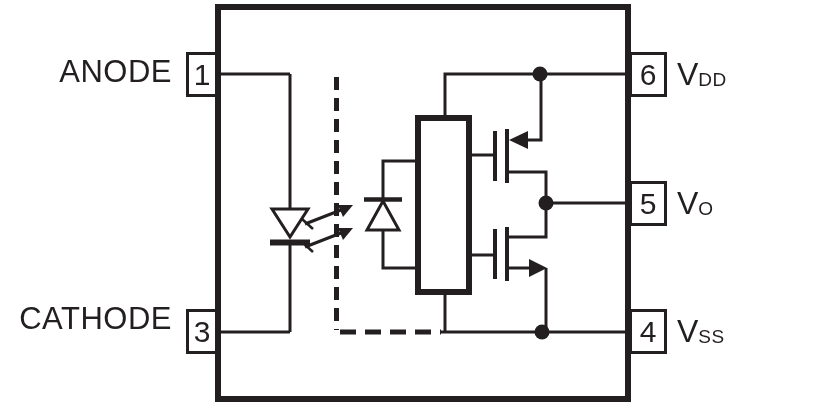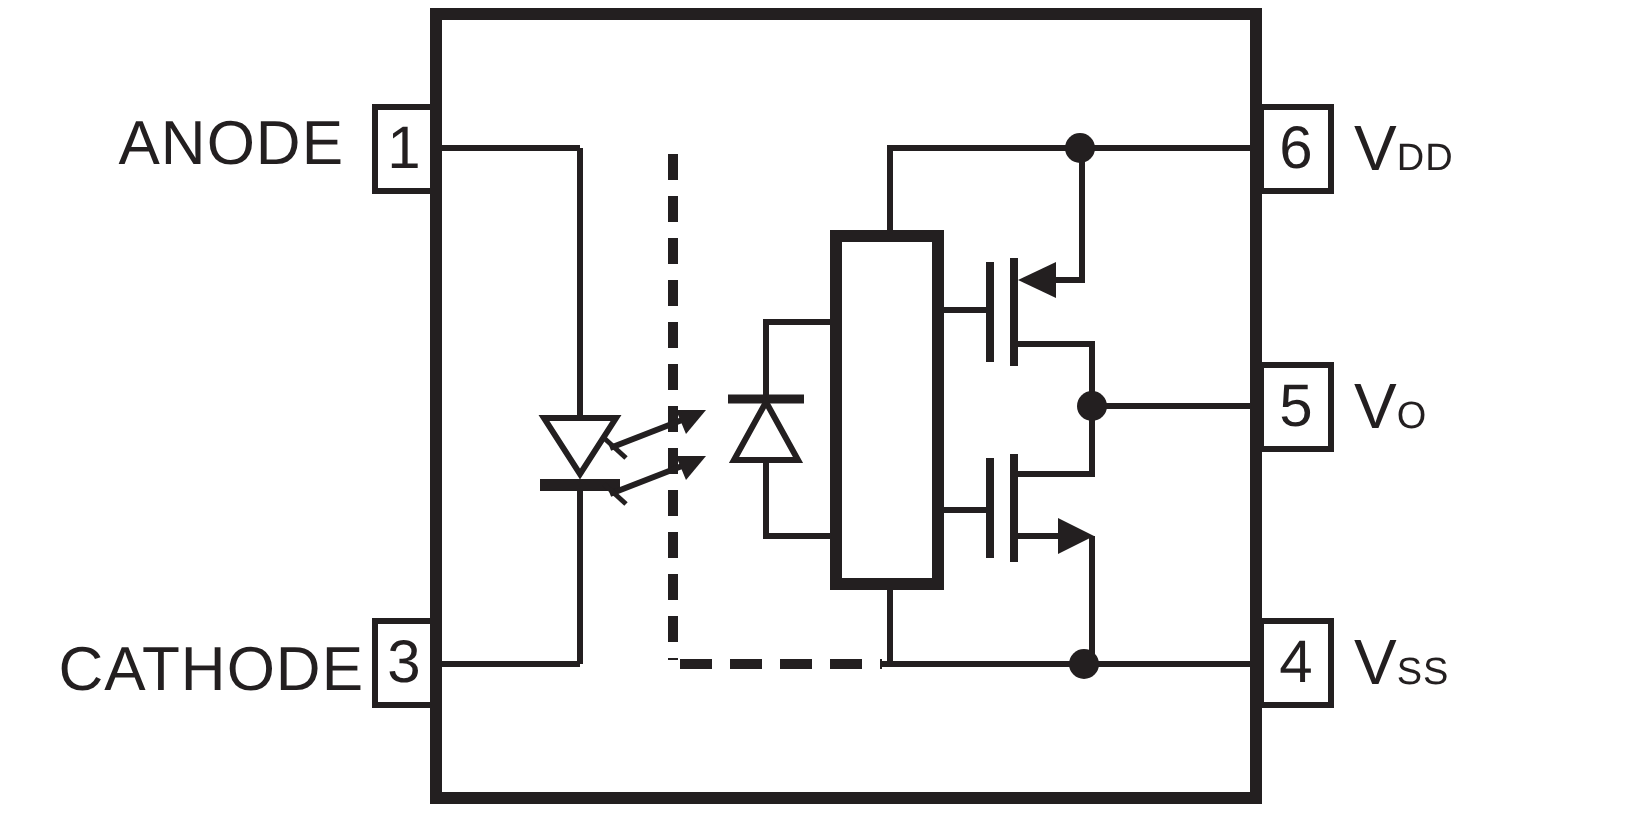--- a/index.html
+++ b/index.html
@@ -131,21 +131,21 @@
   <div class="pinbox" style="left:629px;top:181px;width:38px;height:45px;">
     <span>5</span>
   </div>
   <div class="pinbox" style="left:629px;top:309px;width:38px;height:45px;">
     <span>4</span>
   </div>
 
   <div class="label-left" style="top:50px;">
     <span>ANODE</span>
   </div>
-  <div class="label-left" style="top:313px;padding-left:10px;">
+  <div class="label-left" style="top:297px;">
     <span>CATHODE</span>
   </div>
 
   <div class="label-right" style="top:52px;">
     <span>V</span>
       <span class="vsub">DD</span>
   </div>
   <div class="label-right" style="top:181px;">
     <span>V</span>
       <span class="vsub">O</span>

